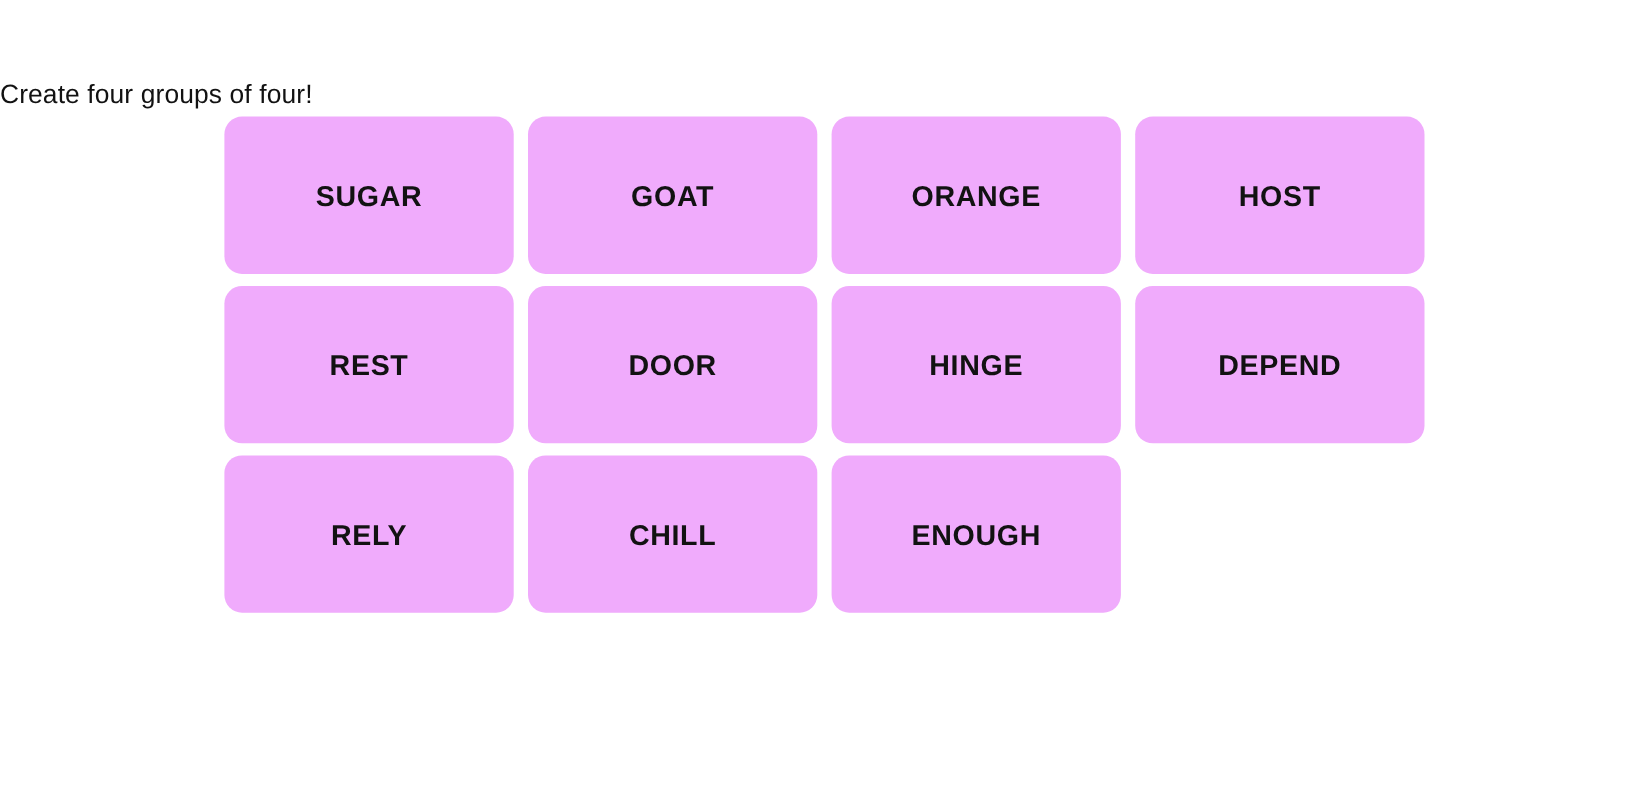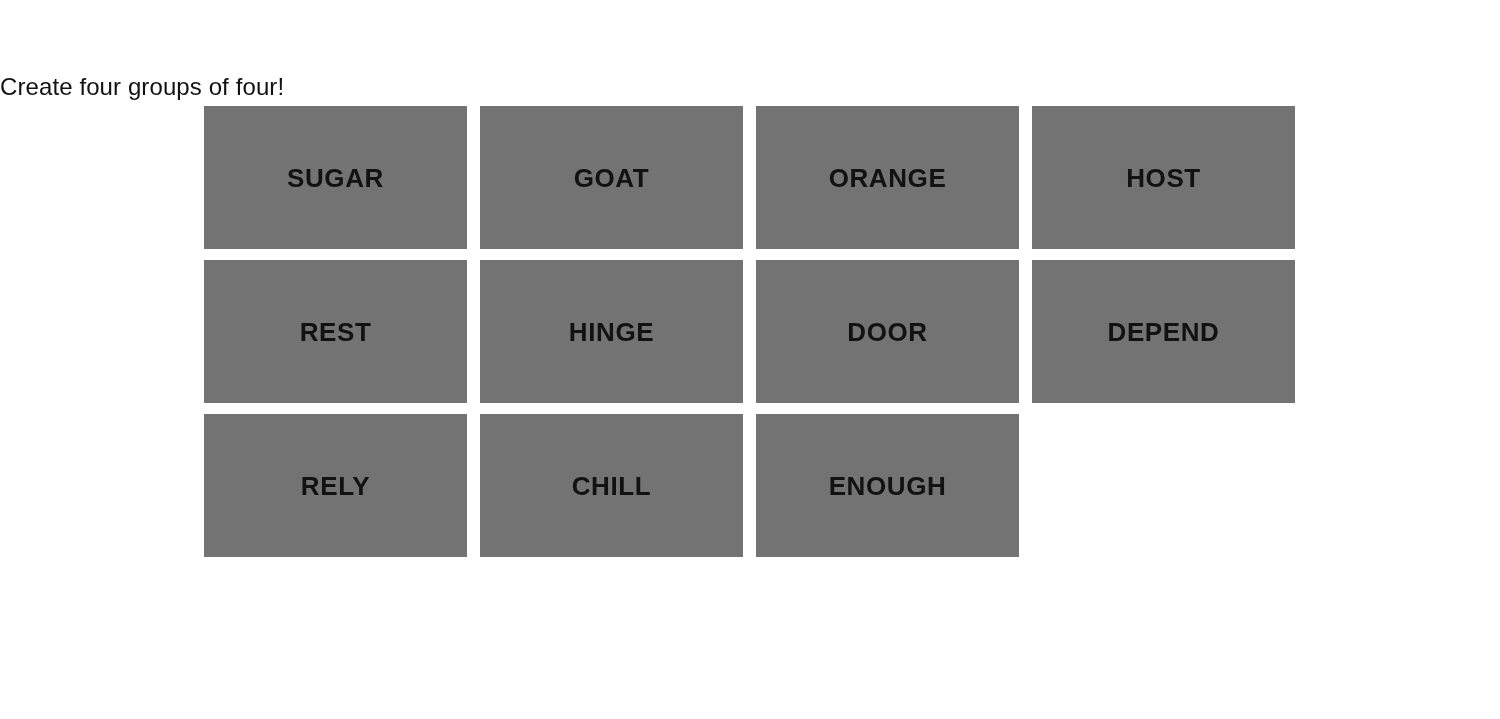--- a/index.html
+++ b/index.html
@@ -43,23 +43,23 @@
     top: 106px;
     width: 1092px;
     display: grid;
     grid-template-columns: repeat(4, 263px);
     grid-template-rows: repeat(4, 143px);
     column-gap: 13px;
     row-gap: 11px;
   }
 
   .tile {
-    background: #737373;
+    background: #f0abfc;
     border: none;
-    border-radius: 0;
+    border-radius: 16px;
     display: flex;
     align-items: center;
     justify-content: center;
     padding: 0;
     cursor: pointer;
     user-select: none;
     -webkit-user-select: none;
     overflow: hidden;
   }
 
@@ -94,24 +94,24 @@
       <span class="tile-label">ORANGE</span>
     </div>
 
     <div class="tile">
       <span class="tile-label">HOST</span>
     </div>
     <div class="tile">
       <span class="tile-label">REST</span>
     </div>
     <div class="tile">
-      <span class="tile-label">HINGE</span>
+      <span class="tile-label">DOOR</span>
     </div>
     <div class="tile">
-      <span class="tile-label">DOOR</span>
+      <span class="tile-label">HINGE</span>
     </div>
 
     <div class="tile">
       <span class="tile-label">DEPEND</span>
     </div>
 
     <div class="tile">
       <span class="tile-label">RELY</span>
     </div>
     <div class="tile">

